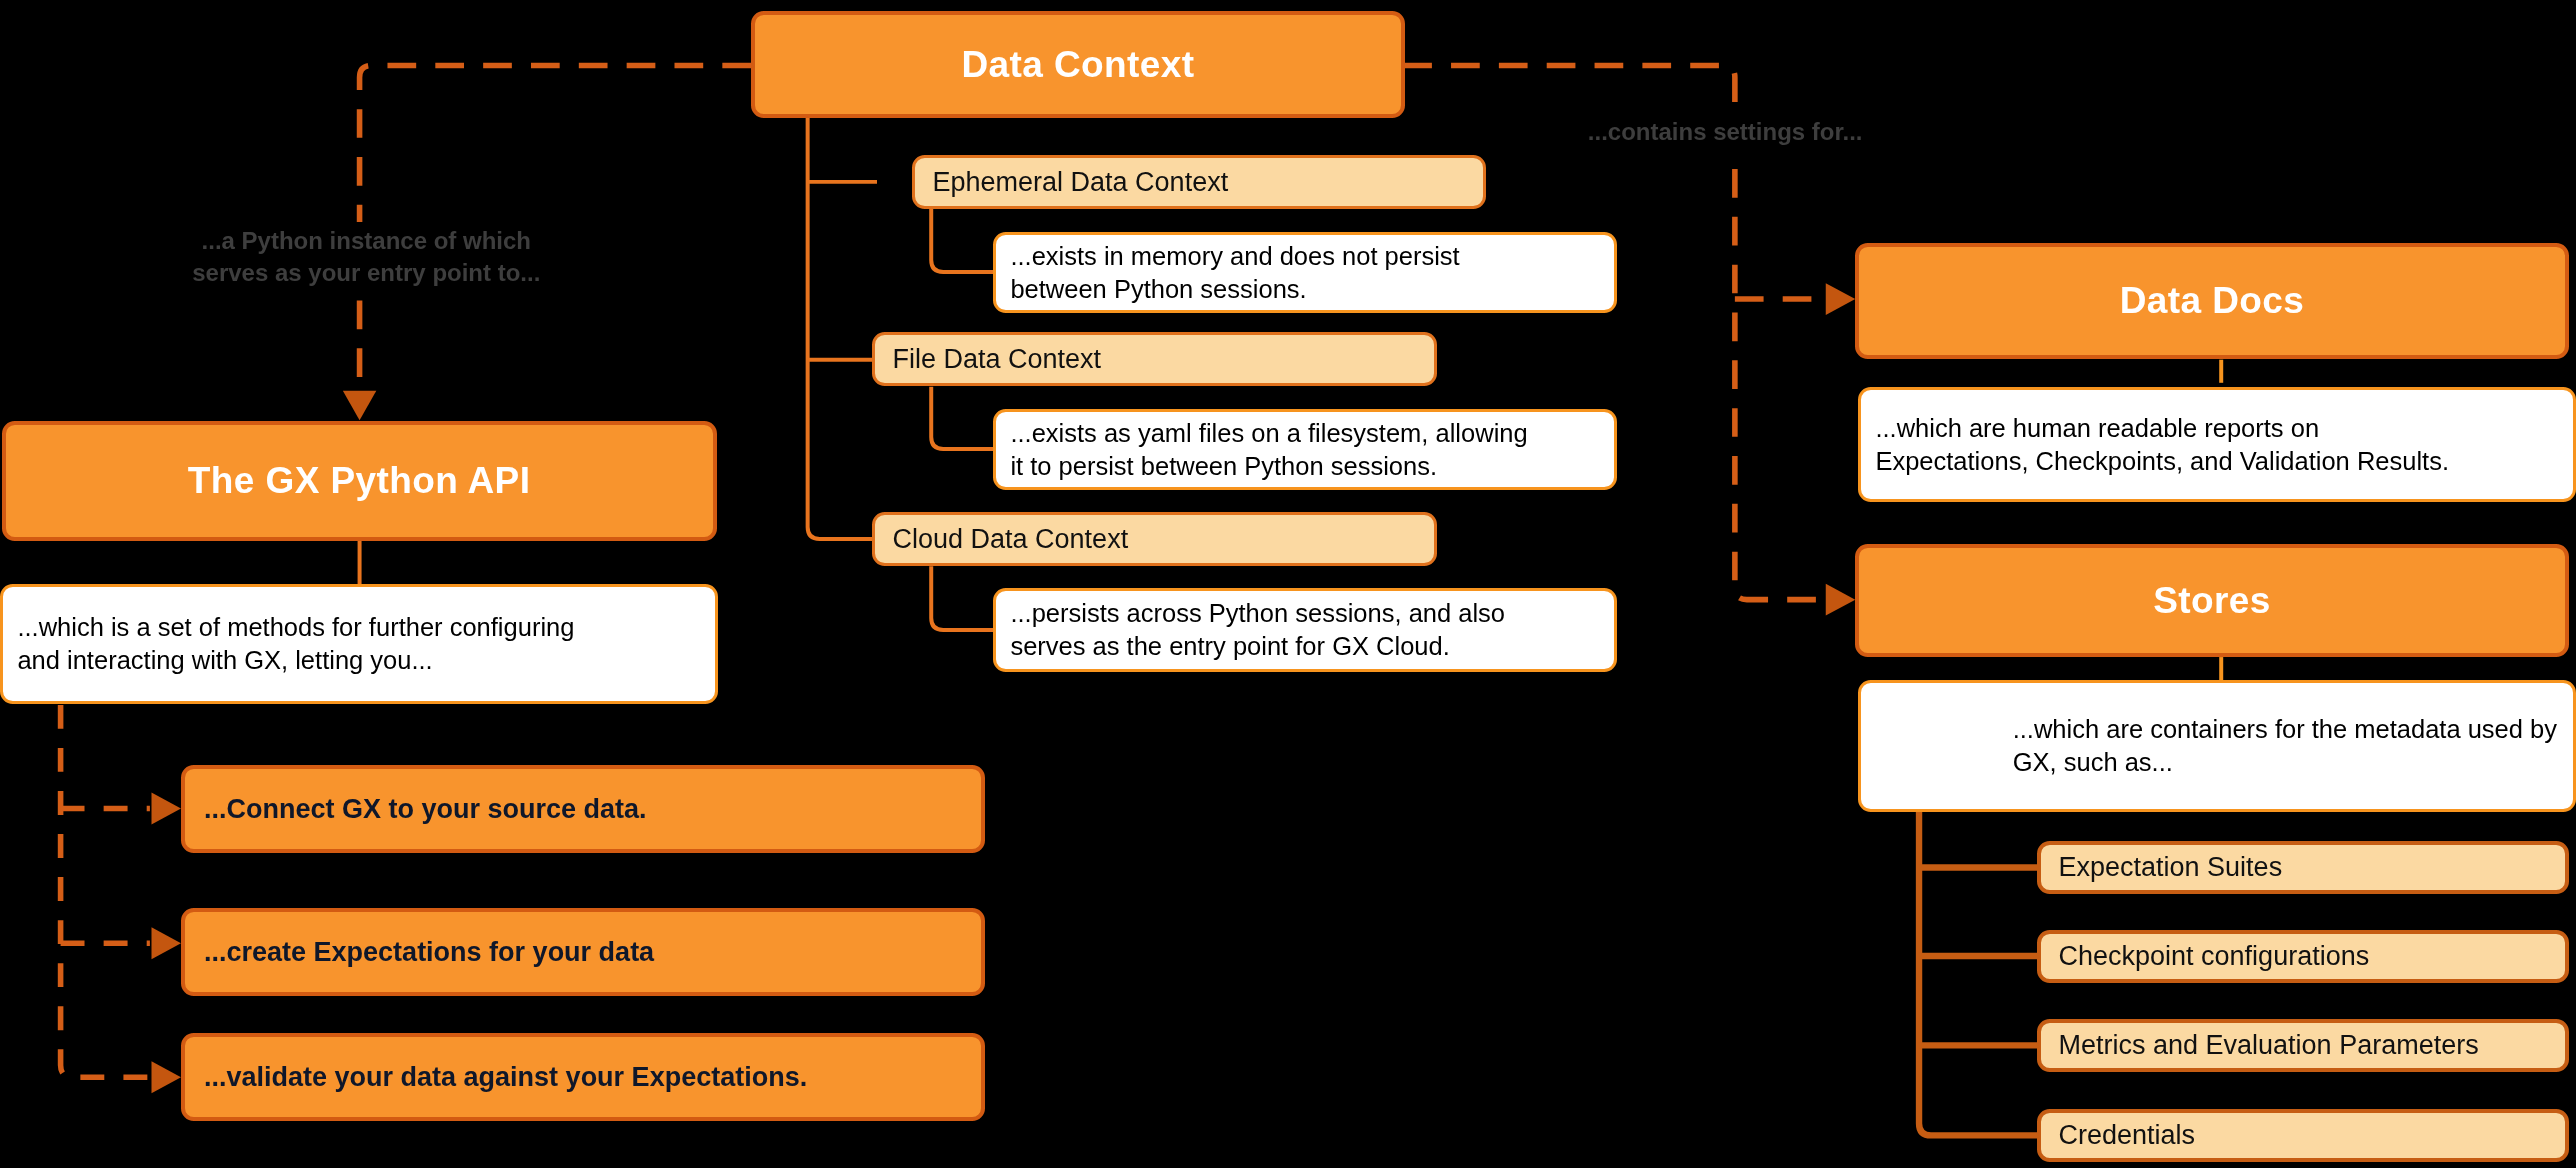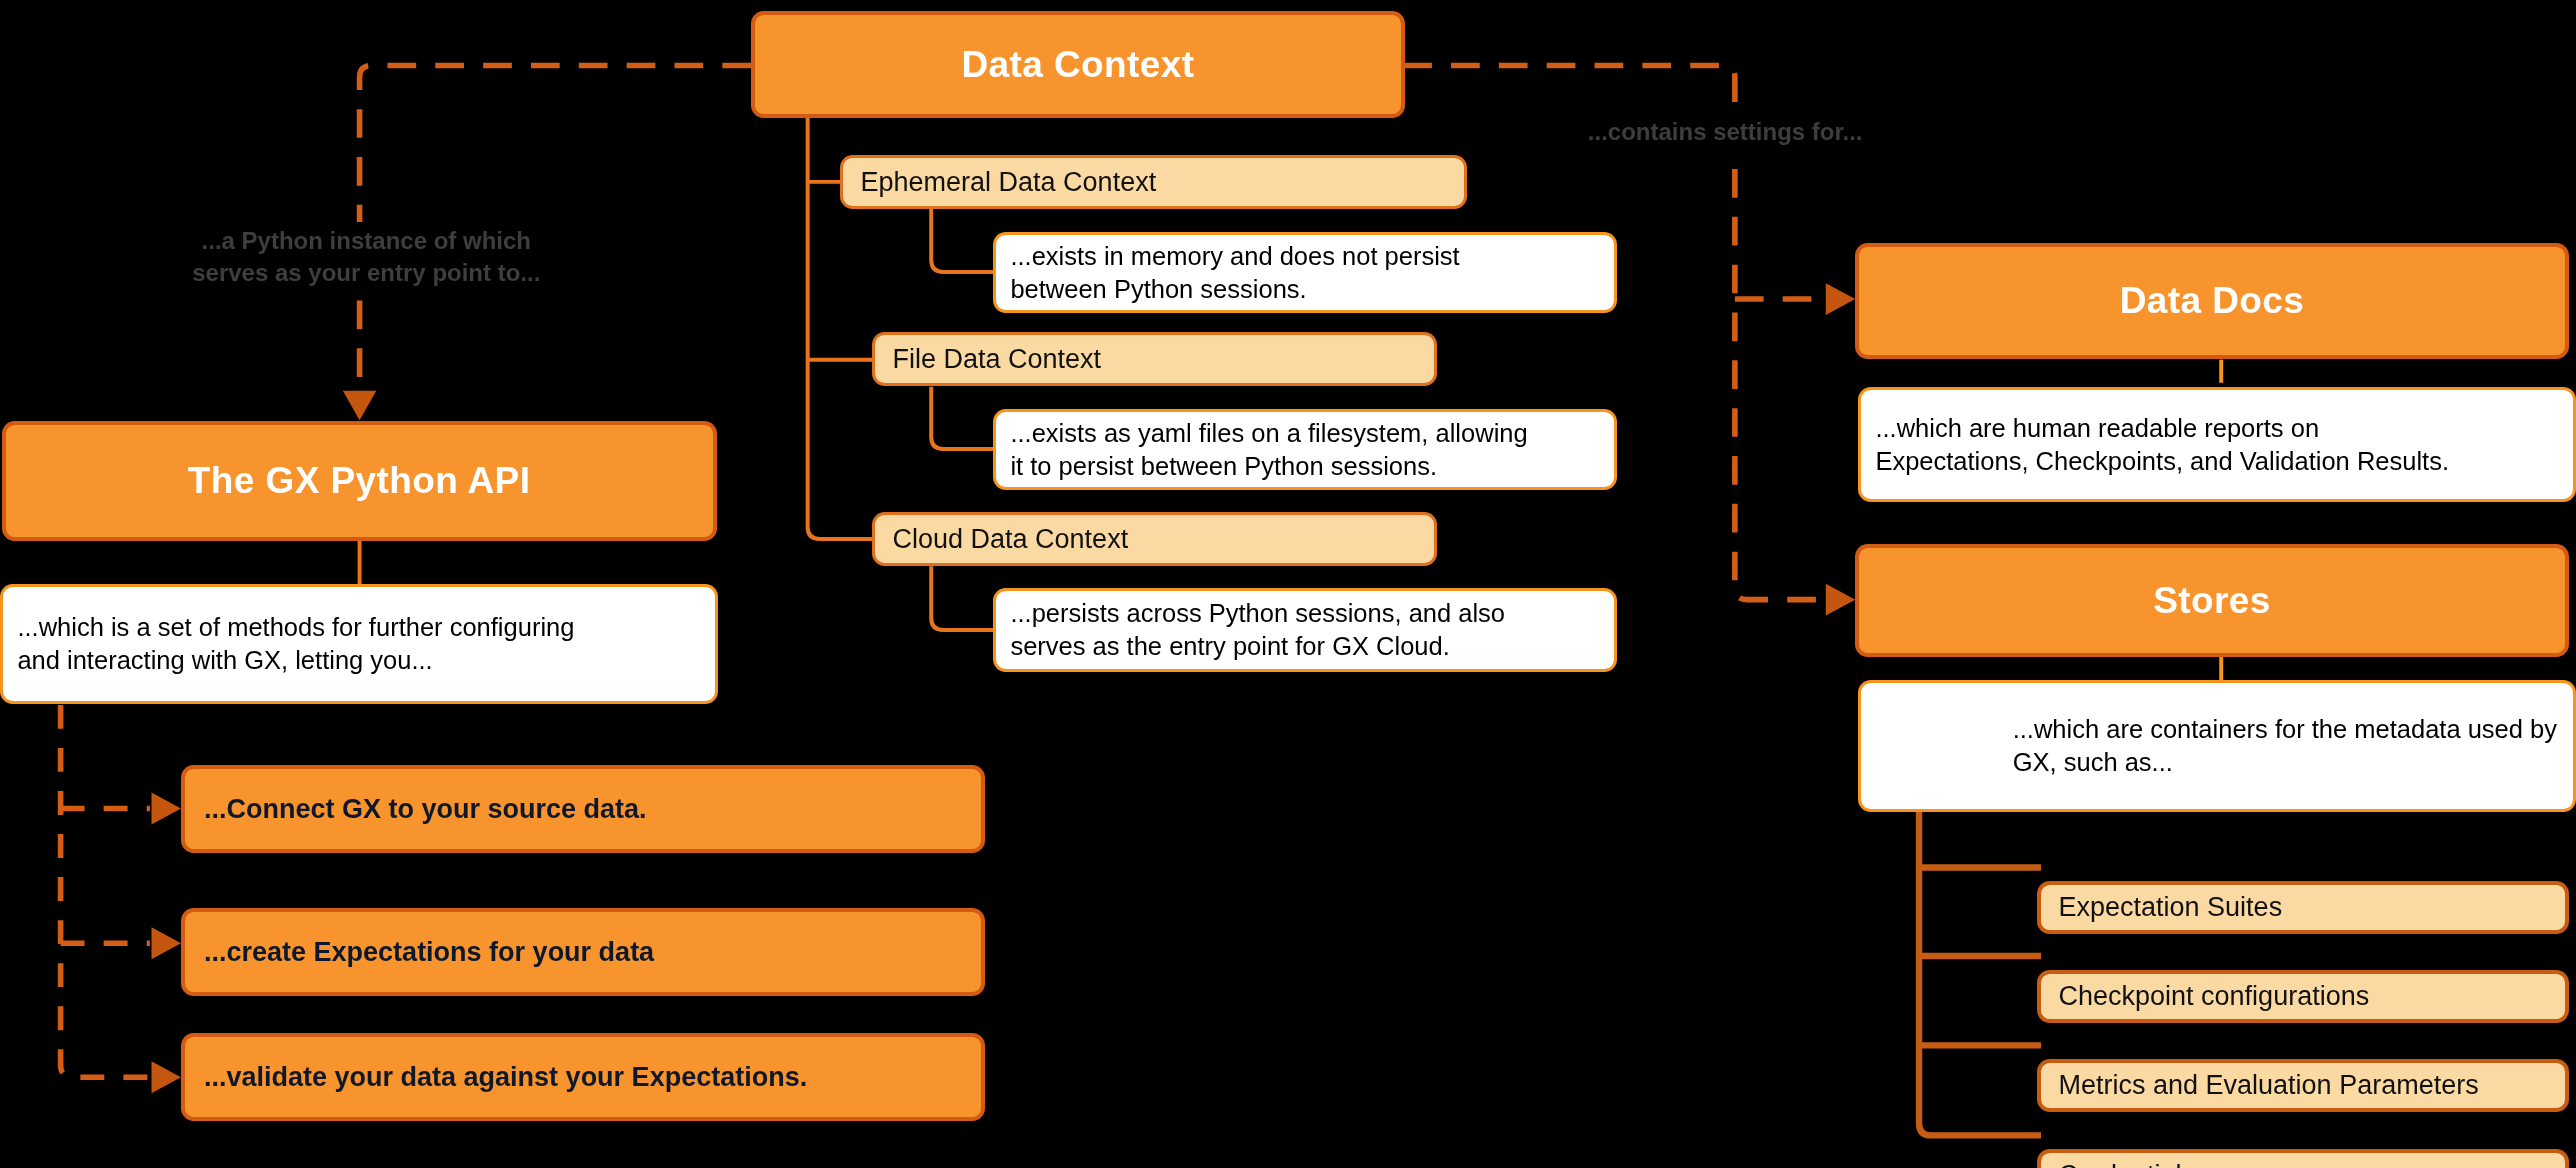--- a/index.html
+++ b/index.html
@@ -43,21 +43,20 @@
   }
   .box-tan {
     background: #FBD9A2;
     border: 3.2px solid #E0711C;
     padding-left: 17.5px;
   }
   .box-tan-dark {
     background: #FBD9A2;
     border: 4px solid #C65D13;
     padding-left: 17.5px;
-    margin-top: 40px;
   }
   .box-white {
     background: #FFFFFF;
     border: 3.2px solid #F7941E;
     padding: 8px 16px 8px 14.4px;
   }
   .hdr {
     color: #FFFFFF;
     font-size: 37px;
     font-weight: bold;
@@ -132,21 +131,21 @@
   </svg>
 
   <div class="box box-orange" style="left:751px; top:11px; width:654px; height:107px;">
     <span class="hdr">Data Context</span>
   </div>
 
   <div class="edge-label center" style="left:144px; top:222px; width:435px;">...a Python instance of which
 serves as your entry point to...</div>
   <div class="edge-label" style="left:1583px; top:113px; width:313px;">...contains settings for...</div>
 
-  <div class="box box-tan" style="left:840px; top:155px; width:627px; height:54px;">
+  <div class="box box-tan" style="left:912px; top:155px; width:574px; height:54px;">
     <span class="tan-label">Ephemeral Data Context</span>
   </div>
   <div class="box box-white" style="left:993px; top:232px; width:624px; height:81px;">
     <span class="desc">...exists in memory and does not persist
 between Python sessions.</span>
   </div>
 
   <div class="box box-tan" style="left:872px; top:332px; width:565px; height:54px;">
     <span class="tan-label">File Data Context</span>
   </div>

